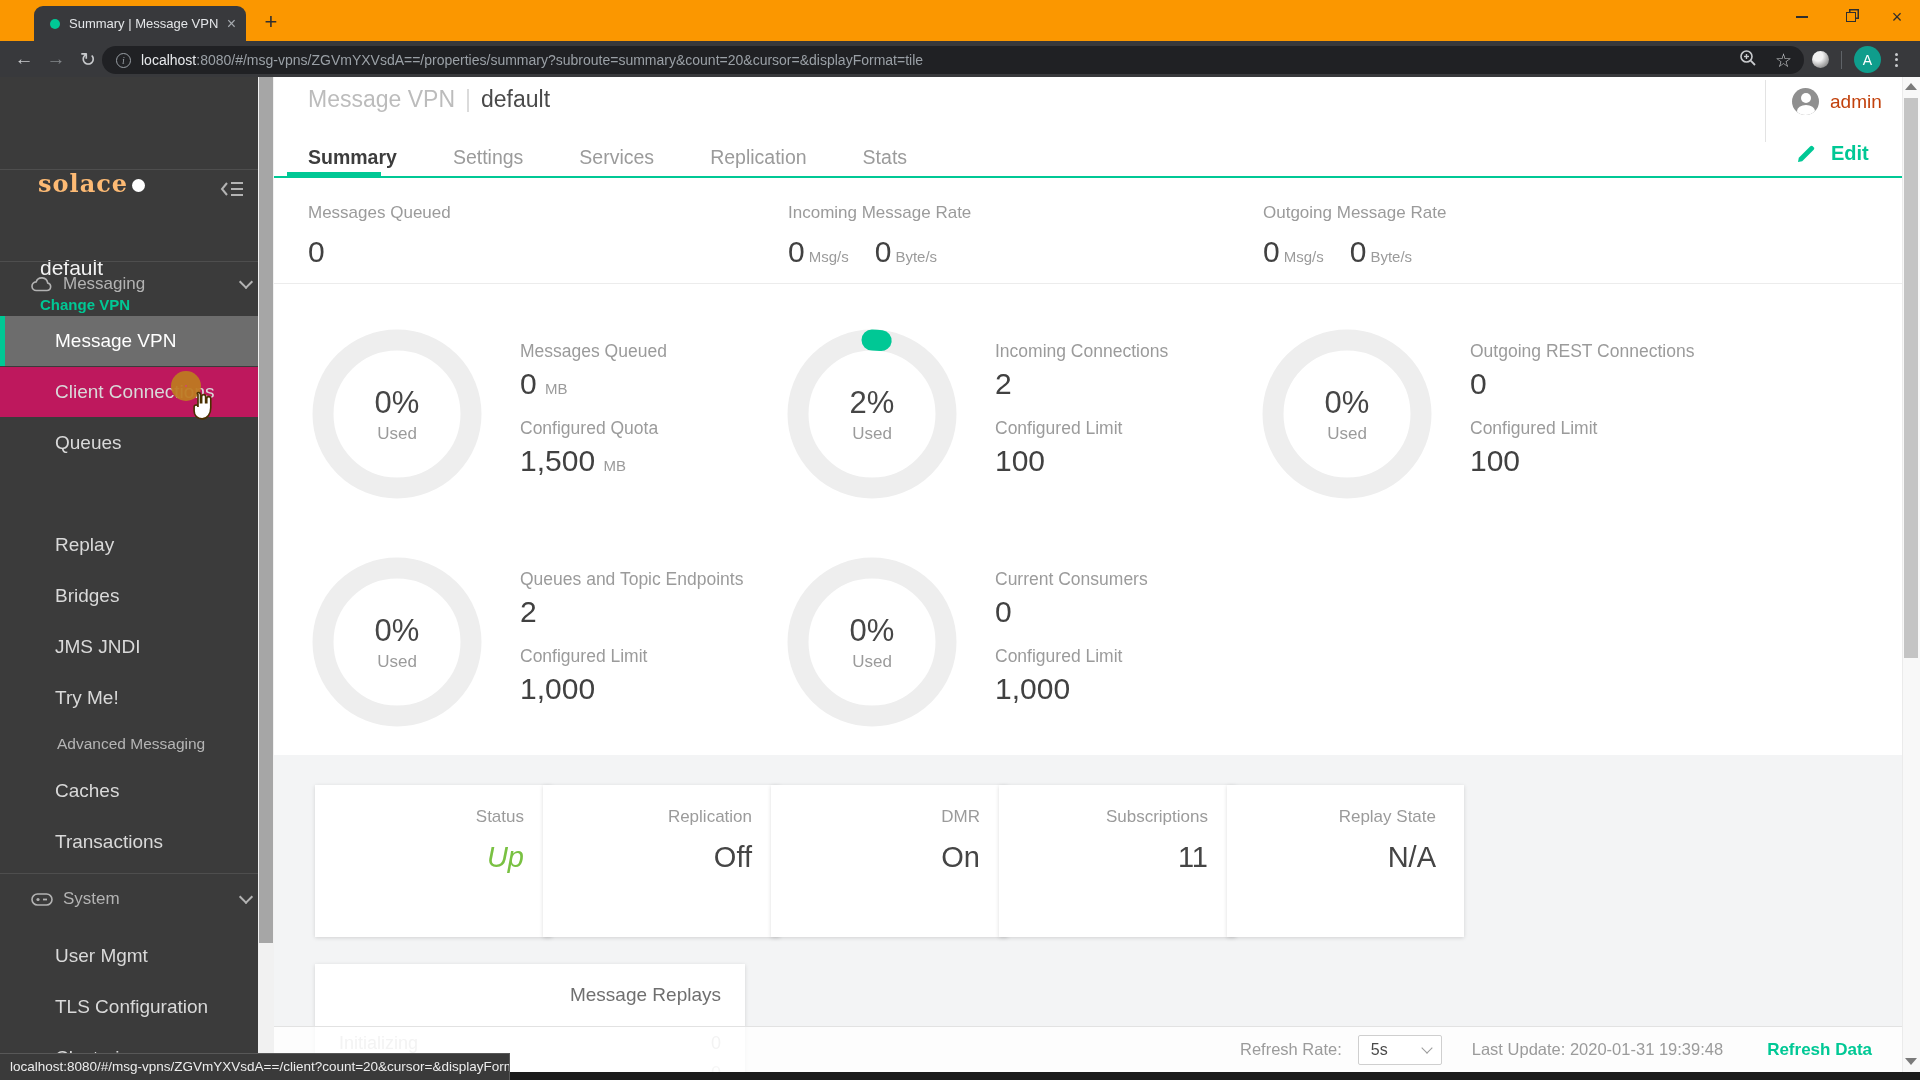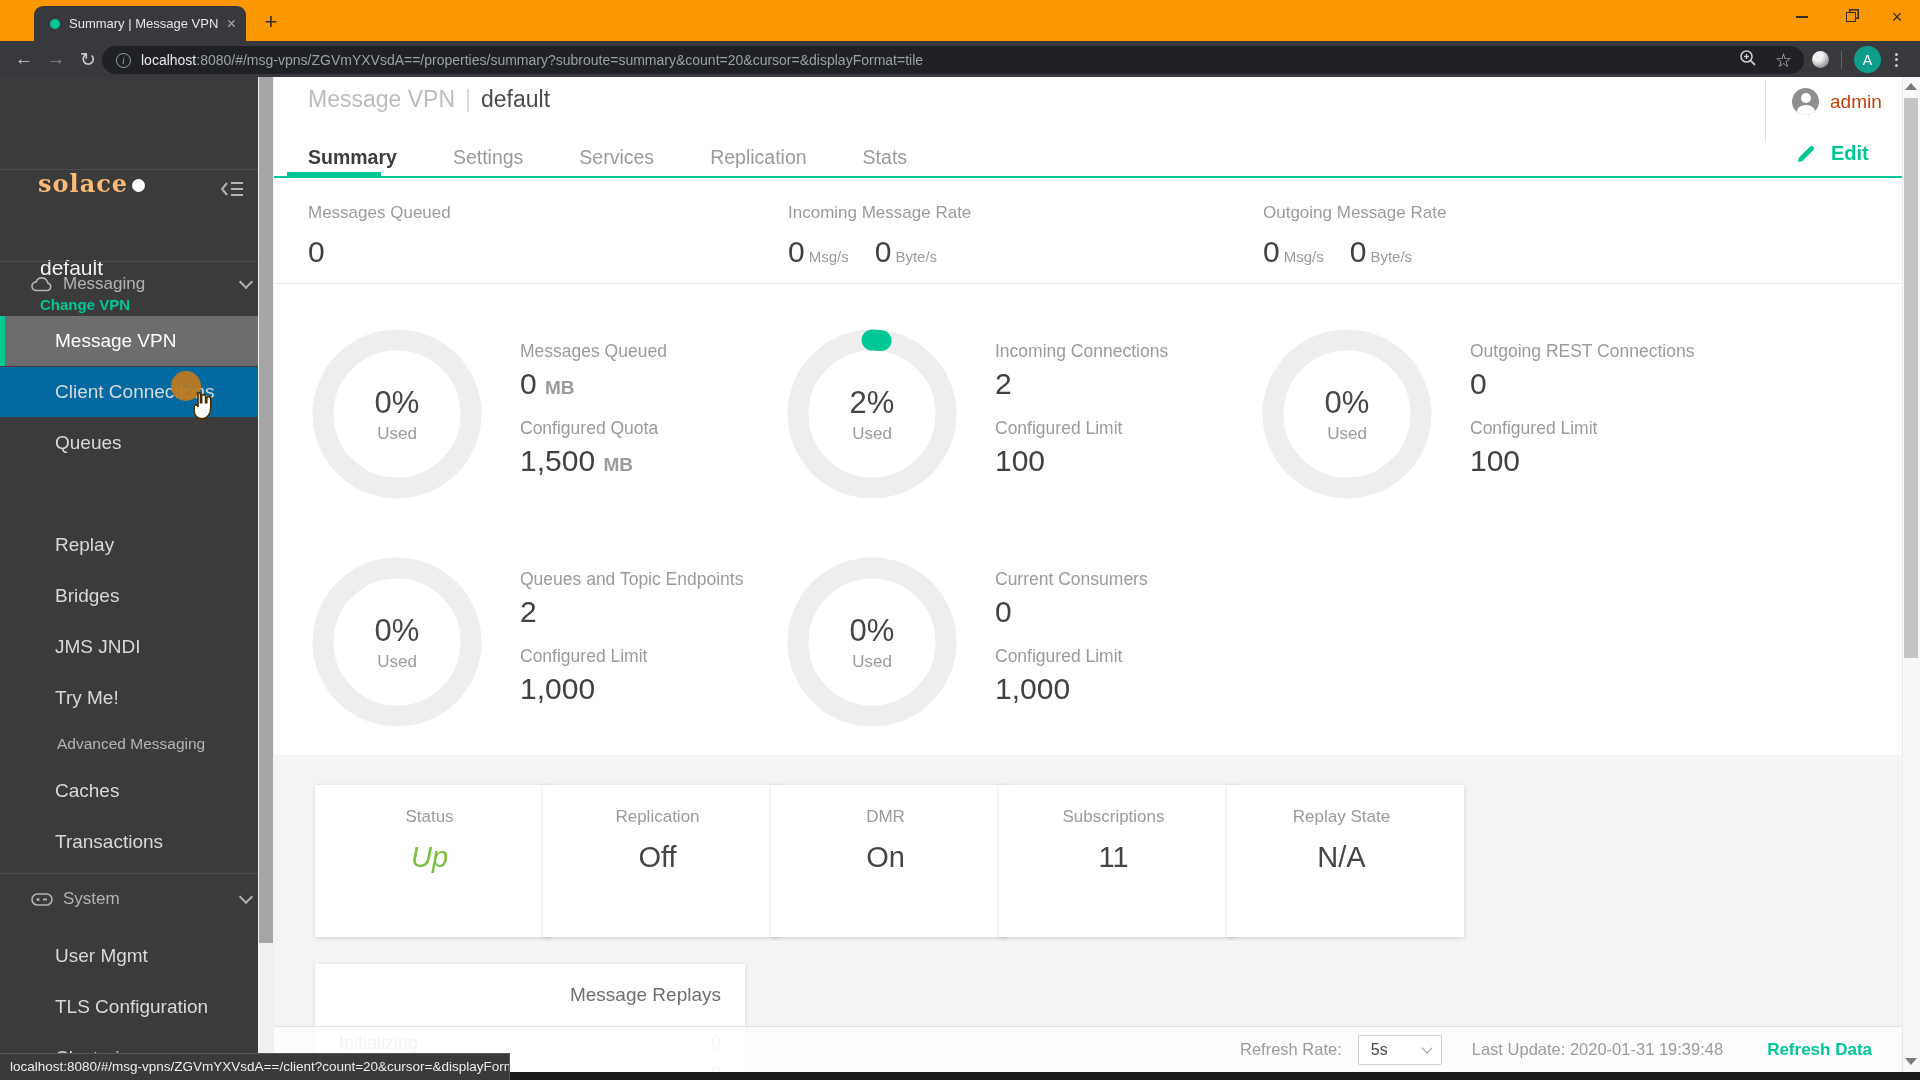--- a/index.html
+++ b/index.html
@@ -42,21 +42,21 @@
   #logo .logo-dot { display:inline-block; width:13px; height:13px; background:#fff; border-radius:50%; margin-left:4px; }
   #collapse-btn { left:220px; top:103px; }
   .sb-divider { left:0; width:258px; height:1px; background:#4e4e4e; }
   #vpn-name { left:40px; top:179px; color:#f2f2f2; font-size:21px; }
   #change-vpn { left:40px; top:219px; color:#00c895; font-size:15px; font-weight:700; }
   .sec-head { left:31px; width:210px; height:24px; display:flex; align-items:center; color:#b3b3b3; font-size:17px; }
   .sec-head svg { margin-right:10px; }
   .sec-chev { position:absolute; right:0; width:10px; height:10px; border-right:2px solid #b3b3b3; border-bottom:2px solid #b3b3b3; transform:rotate(45deg); margin-top:-4px; }
   .sb-item { left:0; width:258px; height:50px; line-height:50px; padding-left:55px; color:#d9d9d9; font-size:19px; }
   .sb-item.active { background:#6d6d6d; color:#fff; border-left:5px solid #00c895; padding-left:50px; }
-  .sb-item.hover { background:#0369a1; }
+  .sb-item.hover { background:#be185d; }
   .sb-item.small { font-size:15.5px; color:#b5b5b5; height:36px; line-height:36px; padding-left:57px; }
   #sb-scroll { left:258px; top:77px; width:16px; height:1003px; background:#f1f1f1; }
   #sb-thumb { left:259px; top:77px; width:14px; height:866px; background:#a6a6a6; }
 
   
   #click-ring { left:171px; top:371px; width:30px; height:30px; border:14px solid rgba(188,120,30,0.92); border-radius:50%; background:rgba(255,225,170,0.25); }
   #click-hand { left:186px; top:390px; }
 
   
   #content { left:274px; top:77px; width:1628px; height:1003px; background:#fff; }
@@ -88,23 +88,23 @@
   .gauge { width:470px; height:176px; }
   .donut { position:absolute; left:0; top:0; width:170px; height:170px; }
   .donut svg circle.track { fill:none; stroke:#eeeeee; stroke-width:21; }
   .donut svg circle.arc { fill:none; stroke:#00c895; stroke-width:21; stroke-linecap:round; }
   .donut-label { position:absolute; left:0; top:0; width:170px; height:170px; display:flex; flex-direction:column; align-items:center; justify-content:center; }
   .pct { font-size:31px; color:#464646; }
   .used { font-size:17px; color:#9b9b9b; margin-top:3px; }
   .gauge-info { position:absolute; left:208px; top:12px; }
   .glabel { font-size:17.5px; color:#9b9b9b; margin-bottom:5px; }
   .gvalue { font-size:30px; color:#414141; margin-bottom:17px; }
-  .gunit { font-size:19px; color:#9b9b9b;font-weight:bold; }
-
-  .card { top:785px; width:237px; height:152px; background:#fff; box-shadow:0 1px 4px rgba(0,0,0,0.14); padding:22px 28px 0 20px; text-align:center; }
+  .gunit { font-size:15px; color:#9b9b9b; }
+
+  .card { top:785px; width:237px; height:152px; background:#fff; box-shadow:0 1px 4px rgba(0,0,0,0.14); padding:22px 28px 0 20px; text-align:right; }
   .card-label { font-size:17px; color:#9b9b9b; margin-bottom:14px; }
   .card-value { font-size:29px; color:#454545; }
   .card-value.green { color:#79c142;font-style:italic; }
 
   #replay-card { left:315px; top:964px; width:430px; height:120px; background:#fff; box-shadow:0 1px 4px rgba(0,0,0,0.14); padding:20px 24px 0 24px; }
   #replay-title { text-align:right; font-size:19px; color:#6f6f6f; margin-bottom:22px; }
   .replay-row { display:flex; justify-content:space-between; font-size:18px; height:30px; align-items:center; }
   .replay-row.r0 { color:#c6c6c6; }
   .replay-row.r1 { color:#d4d4d4; }
 

